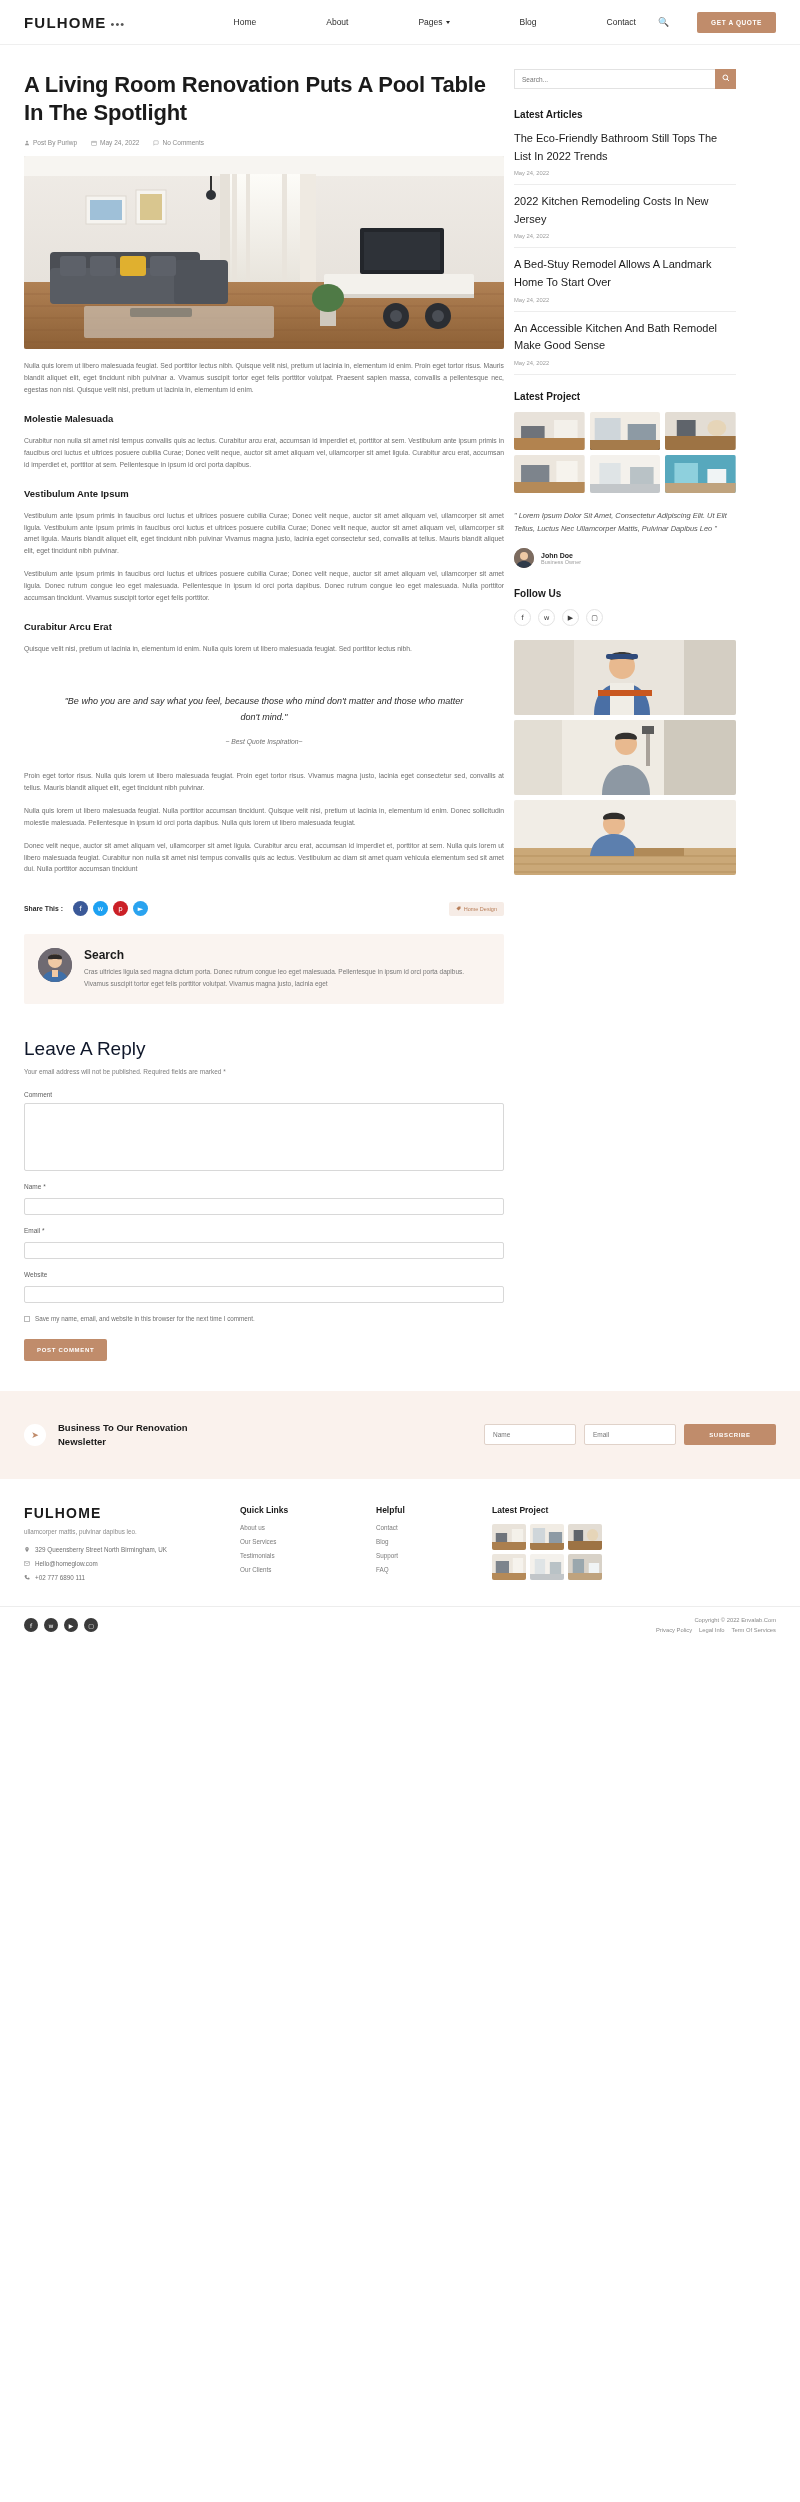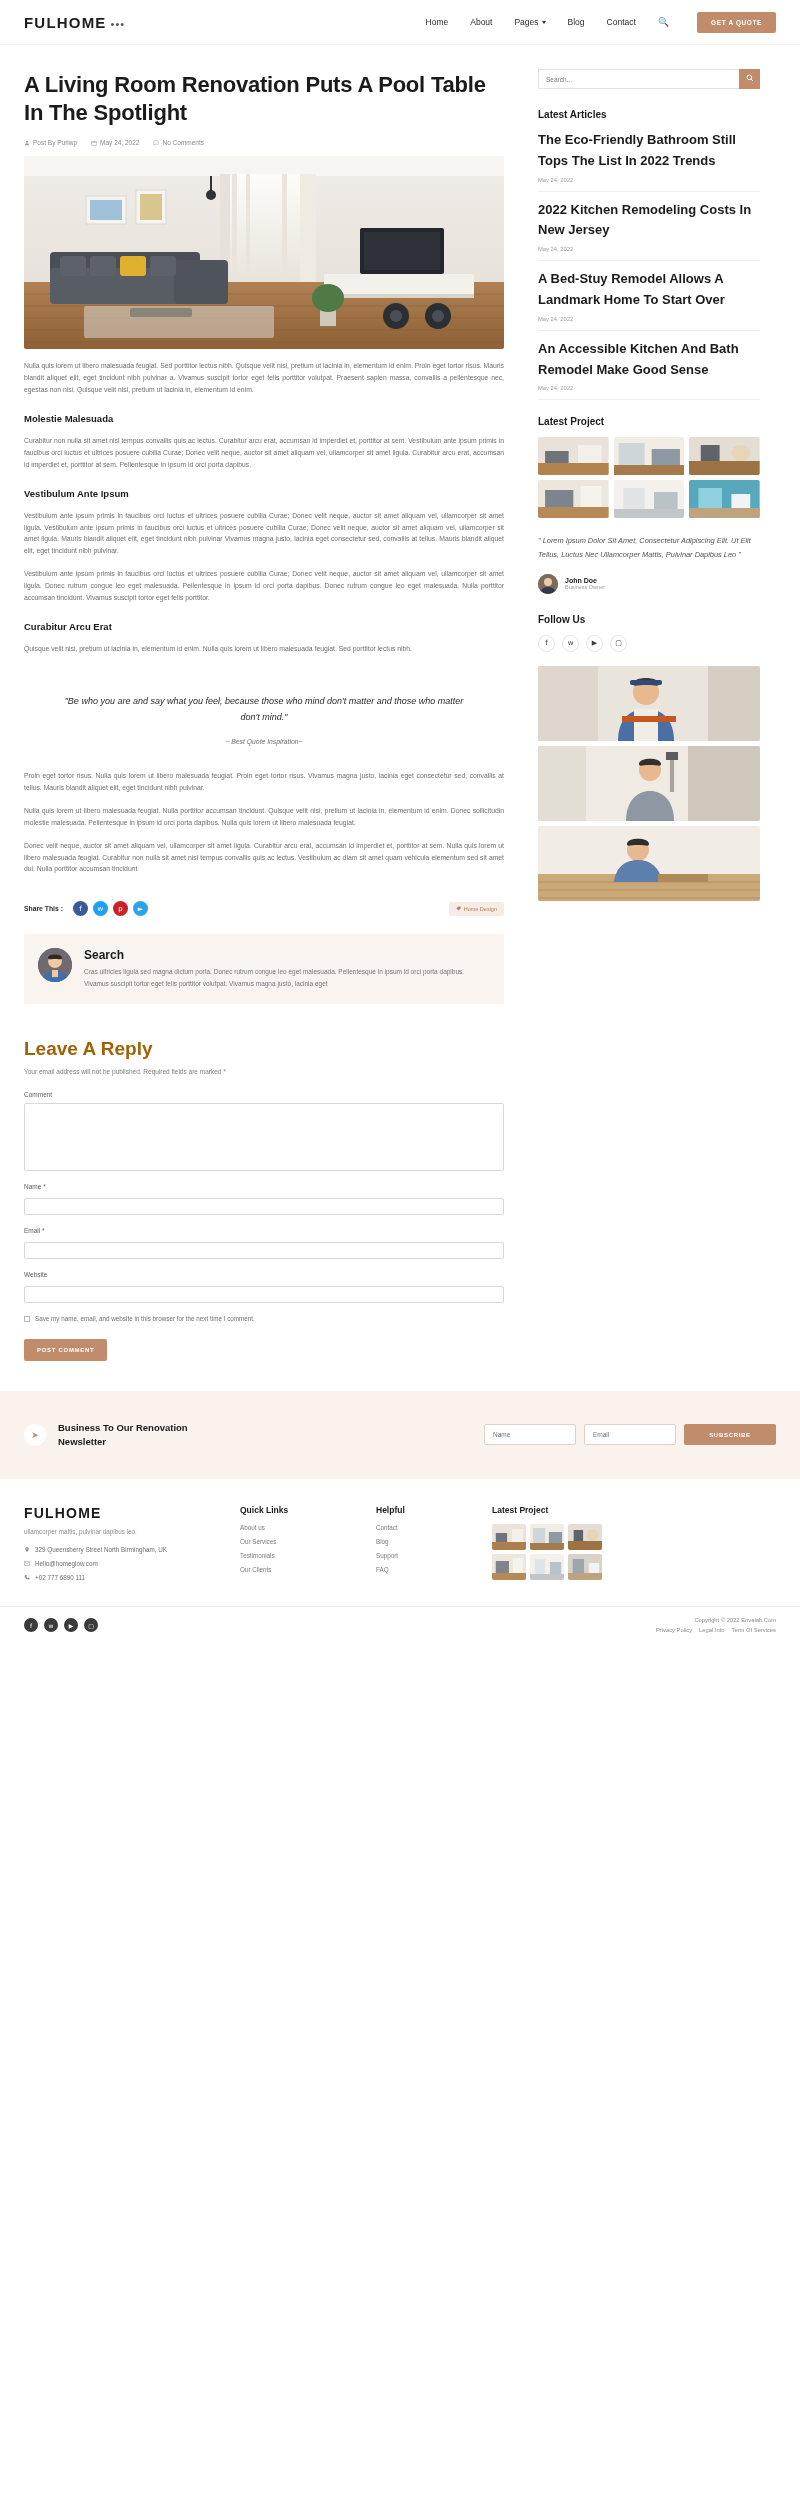--- a/index.html
+++ b/index.html
@@ -30,21 +30,21 @@
   }
   .logo-dots { font-size:11px; margin-left:4px; letter-spacing:1px; color:#555; }
   .nav {
     margin-left:auto;
     display:flex;
     align-items:center;
     gap:22px;
     font-size:8.5px;
     color:#2d2d2d;
   }
-  .nav-item { display:flex; align-items:center; gap:3px; cursor:pointer; }
+  .nav-item { display:flex; align-items:center; gap:3px; cursor:pointer;margin-left:48px; }
   .caret {
     width:0;height:0;
     border-left:2.5px solid transparent;
     border-right:2.5px solid transparent;
     border-top:3px solid #2d2d2d;
     display:inline-block;
   }
   .search-ico { font-size:9px; }
   .btn-quote {
     background:#c08c6b;
@@ -54,21 +54,21 @@
     letter-spacing:.6px;
     padding:7px 14px;
     border-radius:2px;
     text-transform:uppercase;
     margin-left:6px;
   }
 
   
   .wrap {
     display:flex;
-    gap:34px;
+    gap:10px;
     padding:24px 24px 0 24px;
     align-items:flex-start;
   }
   .content { width:480px; flex:none; }
   .sidebar { width:222px; flex:none; }
 
   
   h1.post-title {
     font-size:22px;
     line-height:1.28;
@@ -166,22 +166,22 @@
   .author-av {
     width:34px;height:34px;border-radius:50%;
     background:#6d6a74;flex:none;overflow:hidden;
   }
   .author-name { font-size:12px; font-weight:bold; color:#1b1b1b; margin-bottom:4px; }
   .author-bio { font-size:6.5px; line-height:1.8; color:#767676; }
 
   
   h2.reply {
     font-size:19px;
-    font-weight:bold;
-    color:#a16207;
+    font-weight:normal;
+    color:#0f172a;
     margin:34px 0 8px 0;
   }
   .reply-note { font-size:6.5px; color:#7d7d7d; margin-bottom:16px; }
   .field-label { font-size:6.5px; color:#5c5c5c; margin:0 0 5px 0; }
   textarea.inp, input.inp {
     width:100%;
     border:1px solid #d8d8d8;
     border-radius:2px;
     background:#fff;
     font-family:"Liberation Sans", sans-serif;
@@ -237,22 +237,22 @@
     color:#1b1b1b;
     margin:0 0 10px 0;
   }
   .art-item {
     border-bottom:1px solid #ededed;
     padding-bottom:8px;
     margin-bottom:8px;
   }
   .art-item:last-child { border-bottom:none; }
   .art-head {
-    font-size:13px;
-    font-weight:bold;
+    font-size:11px;
+    font-weight:normal;
     line-height:1.6;
     color:#1b1b1b;
     margin-bottom:5px;
   }
   .art-date { font-size:5.8px; color:#9d9d9d; }
 
   .proj-grid {
     display:grid;
     grid-template-columns:repeat(3,1fr);
     gap:5px;

